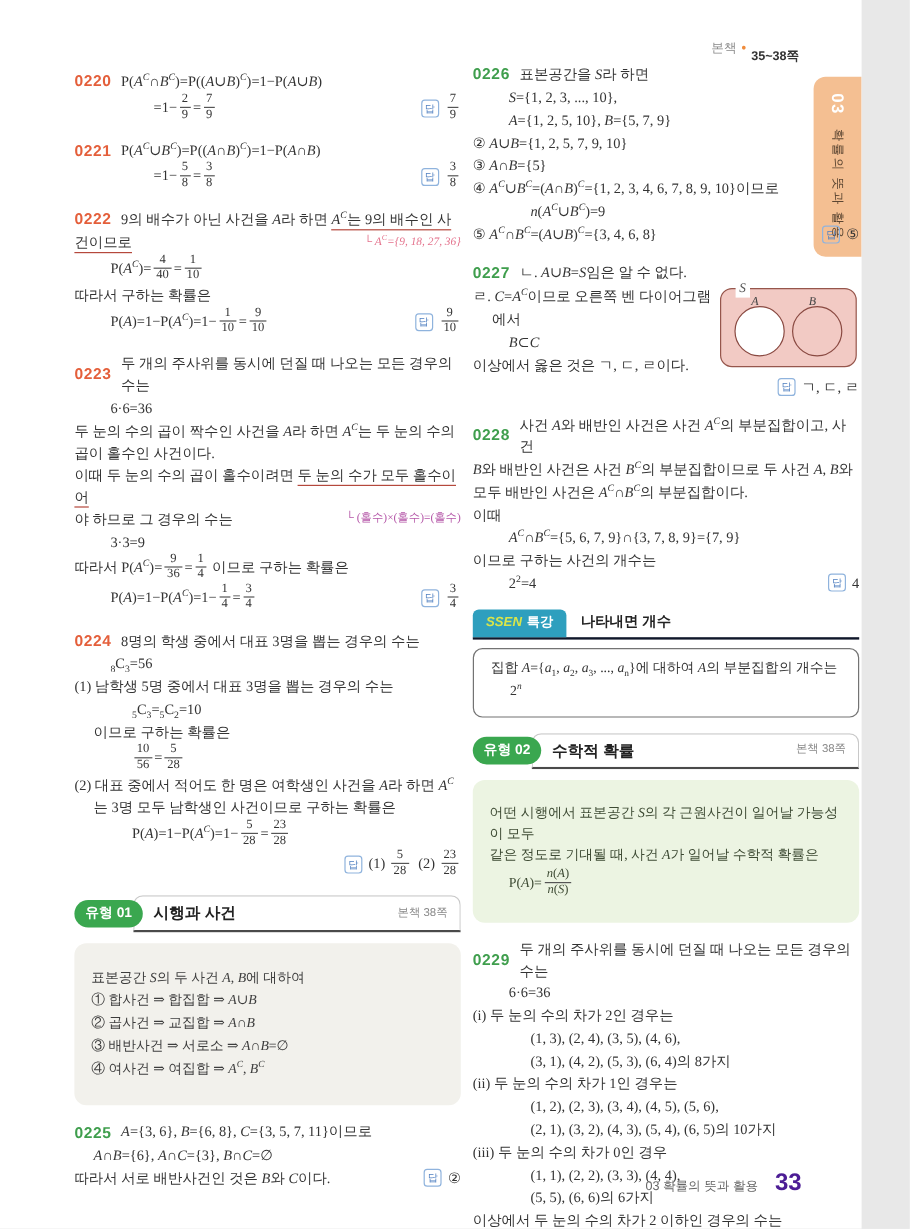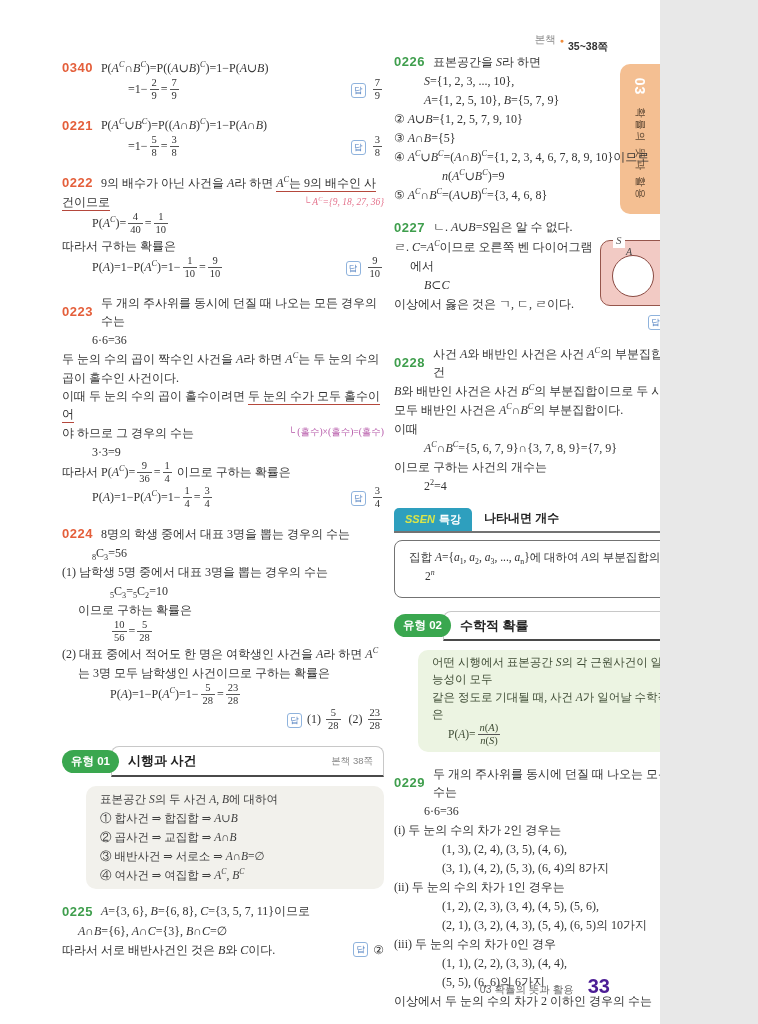--- a/index.html
+++ b/index.html
@@ -1,16 +1,16 @@
 <!DOCTYPE html>
 <html><head>
 <meta charset="utf-8">
 <style>
   html,body{margin:0;padding:0;background:#e8e8e8;}
-  .page{position:relative;width:660px;height:1024px;background:#ffffff;overflow:hidden;
+  .page{position:relative;width:718px;height:1024px;background:#ffffff;overflow:hidden;
         font-family:"Liberation Serif","DejaVu Serif",serif;color:#333;}
   
   .hdr{position:absolute;top:26px;right:52px;font-family:"Liberation Sans","DejaVu Sans",sans-serif;
        font-size:10.5px;color:#888;display:flex;align-items:center;gap:4px;}
   .hdr .dot{color:#f08c3c;font-size:7px;}
   .hdr .hp{color:#333;font-weight:bold;margin-top:14px;}
   
   .side-tab{position:absolute;top:64px;right:0;width:40px;height:150px;background:#f4bf92;
             border-radius:10px 0 0 10px;}
   .st-in{position:absolute;left:50%;top:50%;transform:translate(-50%,-50%) rotate(90deg);
@@ -48,26 +48,26 @@
   .yu-head{display:flex;align-items:center;margin-top:4px;}
   .yu-badge{background:#3aa74f;color:#fff;border-radius:13px;padding:3px 9px;font-weight:bold;
             font-size:11.5px;font-family:"Liberation Sans","DejaVu Sans",sans-serif;
             position:relative;z-index:1;margin-right:-8px;flex:none;text-align:center;}
   .yu-tab{flex:1;display:flex;align-items:center;justify-content:space-between;
           border:1px solid #c8c8c8;border-bottom:2px solid #4a4a4a;border-radius:8px 8px 0 0;
           padding:4px 10px 4px 16px;background:#fff;}
   .yu-title{font-weight:bold;font-size:13px;color:#222;
             font-family:"Liberation Sans","DejaVu Sans",sans-serif;}
   .yu-ref{font-size:9.5px;color:#888;font-family:"Liberation Sans","DejaVu Sans",sans-serif;}
-  .box{border-radius:10px;padding:4px 14px;margin-top:9px;font-size:11.5px;margin-left:24px;}
+  .box{border-radius:10px;padding:20px 14px;margin-top:9px;font-size:11.5px;}
   .box .line{min-height:19px;}
   .box.gray{background:#f2f1ec;color:#3c3c3c;}
   .box.green{background:#ecf4e2;color:#3d4a33;}
   
-  .ssen-head{display:flex;align-items:flex-end;gap:12px;border-bottom:2px solid #737373;}
+  .ssen-head{display:flex;align-items:flex-end;gap:12px;border-bottom:2px solid #0f172a;}
   .ssen-badge{background:#2e9fbe;border-radius:5px 5px 0 0;padding:3px 11px;font-weight:bold;
               font-size:11px;font-family:"Liberation Sans","DejaVu Sans",sans-serif;flex:none;}
   .ssen-brand{color:#d9e54a;font-style:italic;}
   .ssen-label{color:#fff;margin-left:4px;}
   .ssen-title{font-weight:bold;font-size:12px;color:#222;padding-bottom:4px;
               font-family:"Liberation Sans","DejaVu Sans",sans-serif;}
   .ssen-box{border:1px solid #737373;border-radius:8px;padding:8px 14px 10px;margin-top:7px;
             font-size:11.5px;}
   
   .venn{position:absolute;right:2px;top:22px;width:112px;height:64px;background:#f2cac4;
@@ -98,21 +98,21 @@
   <div class="side-tab">
     <div class="st-in">
       <span class="st-num">03</span>
       <span class="st-title">확률의 뜻과 활용</span>
     </div>
   </div>
 
   <div class="col col-l" id="col-left">
       <div class="blk">
         <div class="line">
-          <span class="pnum o">0340</span>
+          <span class="pnum o">0220</span>
           <span class="lt">P(<i>A</i><sup><i>C</i></sup>∩<i>B</i><sup><i>C</i></sup>)=P((<i>A</i>∪<i>B</i>)<sup><i>C</i></sup>)=1−P(<i>A</i>∪<i>B</i>)</span>
         </div>
         <div class="line i4">
           <span class="lt">=1−<span class="fr">
               <span class="n">2</span>
               <span class="d">9</span>
             </span>=<span class="fr">
               <span class="n">7</span>
               <span class="d">9</span>
             </span></span>

